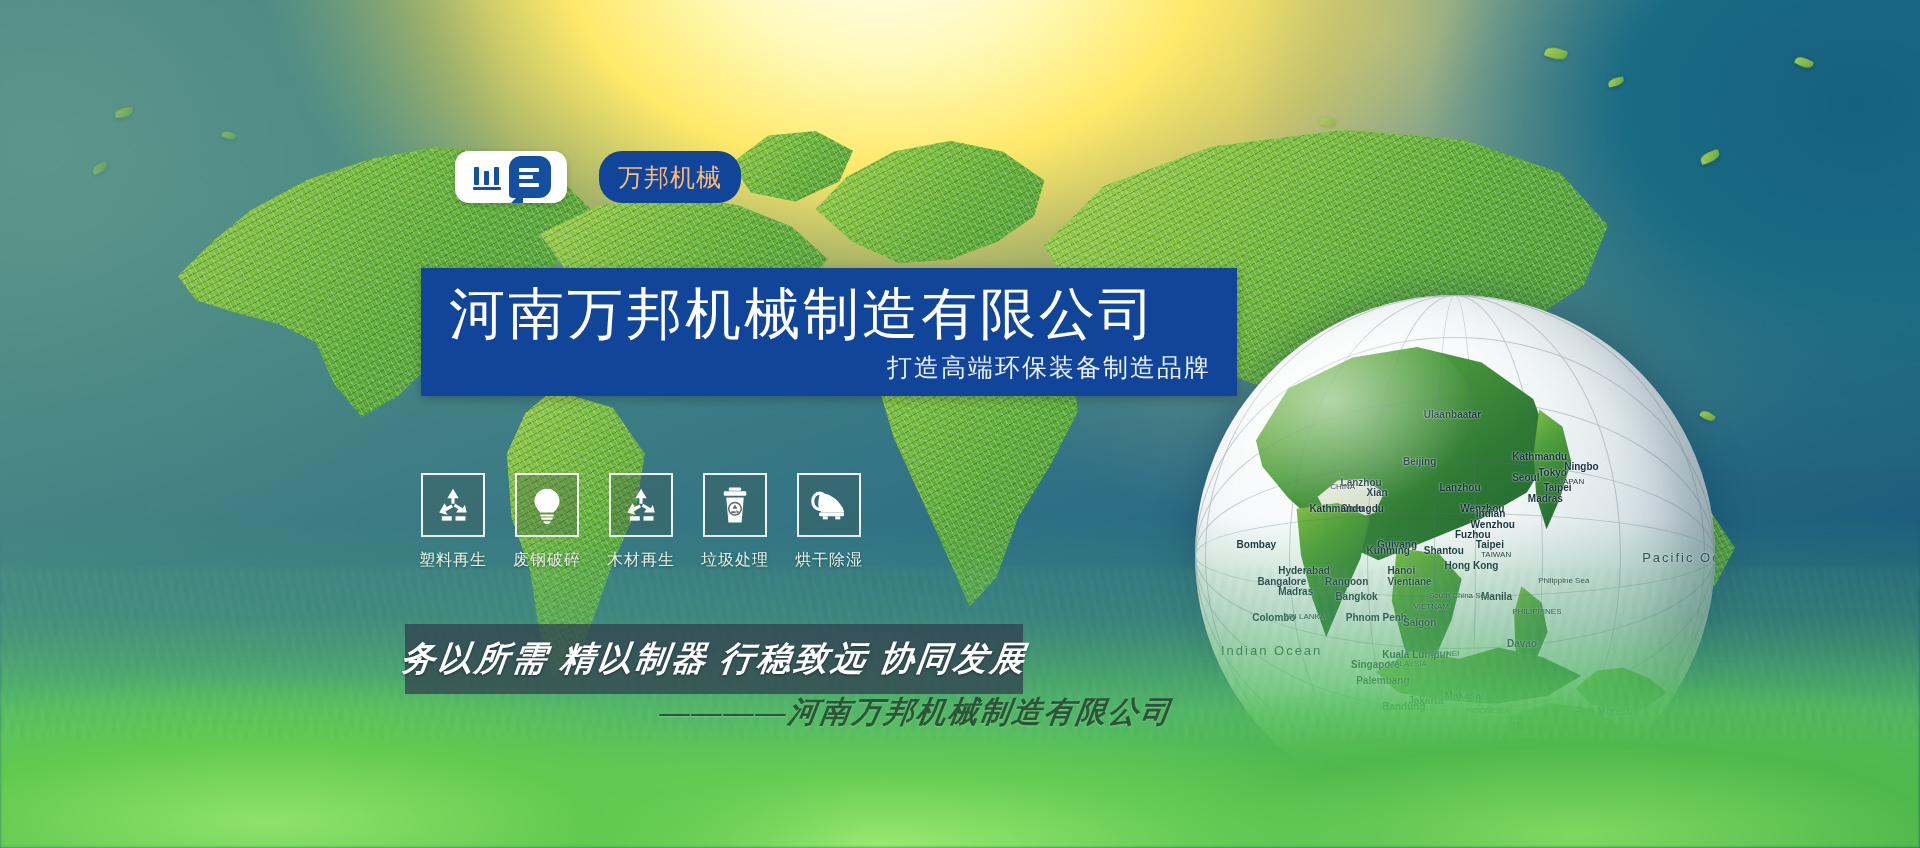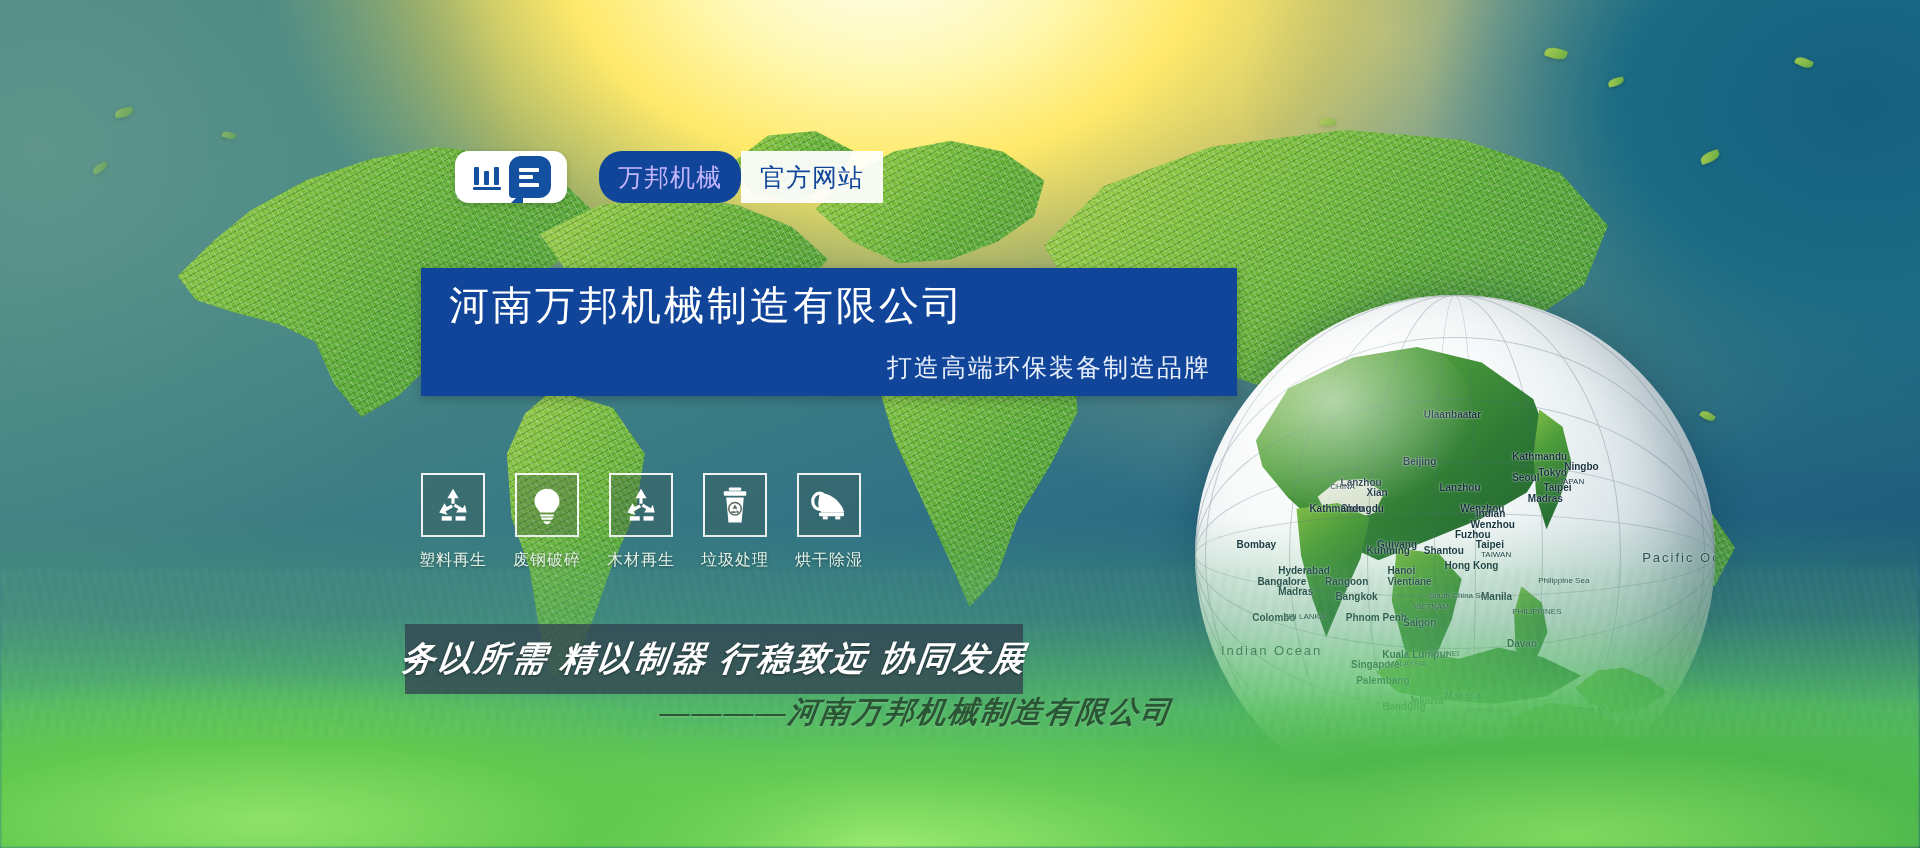--- a/index.html
+++ b/index.html
@@ -139,30 +139,30 @@
   .logo-b::after{content:"";position:absolute;left:2px;bottom:-5px;width:12px;height:12px;background:#1450a0;
     clip-path:polygon(0% 100%,100% 0%,100% 100%);}
   .logo-b s{display:block;height:4px;background:#fff;border-radius:1px;text-decoration:none;}
   .logo-b s:nth-child(1){width:20px;}
   .logo-b s:nth-child(2){width:14px;}
   .logo-b s:nth-child(3){width:20px;}
 
   .nav-tabs{display:flex;margin-left:32px;height:52px;}
   .tab{display:flex;align-items:center;justify-content:center;height:52px;padding:0 19px;
     font-size:25px;letter-spacing:1px;line-height:1;}
-  .tab-active{background:#11459a;color:#c4b5fd;border-radius:23px;}
+  .tab-active{background:#11459a;color:#fdba74;border-radius:23px;}
   .tab-plain{background:rgba(255,255,255,.93);color:#11459a;}
 
   
   .title-banner{
     position:absolute;left:421px;top:268px;width:816px;height:128px;background:#11459a;
     box-shadow:0 3px 10px rgba(0,0,0,.22);
   }
   .title-main{
-    position:absolute;left:28px;top:14px;color:#ffffff;font-size:40px;letter-spacing:3px;
+    position:absolute;left:28px;top:14px;color:#ffffff;font-size:56px;letter-spacing:3px;
     font-weight:300;line-height:1.15;white-space:nowrap;
   }
   .title-sub{
     position:absolute;right:26px;bottom:12px;color:#e9f0fb;font-size:25px;letter-spacing:2px;
     white-space:nowrap;
   }
 
   
   .features{position:absolute;left:421px;top:473px;display:flex;gap:30px;}
   .feature{width:64px;display:flex;flex-direction:column;align-items:center;}
@@ -325,21 +325,20 @@
           <u></u>
         </span>
       <span class="logo-b">
           <s></s>
           <s></s>
           <s></s>
         </span>
     </div>
     <div class="nav-tabs">
       <div class="tab tab-active">万邦机械</div>
-      <div class="tab tab-plain">官方网站</div>
     </div>
   </div>
 
   <div class="title-banner">
     <div class="title-main">河南万邦机械制造有限公司</div>
     <div class="title-sub">打造高端环保装备制造品牌</div>
   </div>
 
   <div class="features">
 

